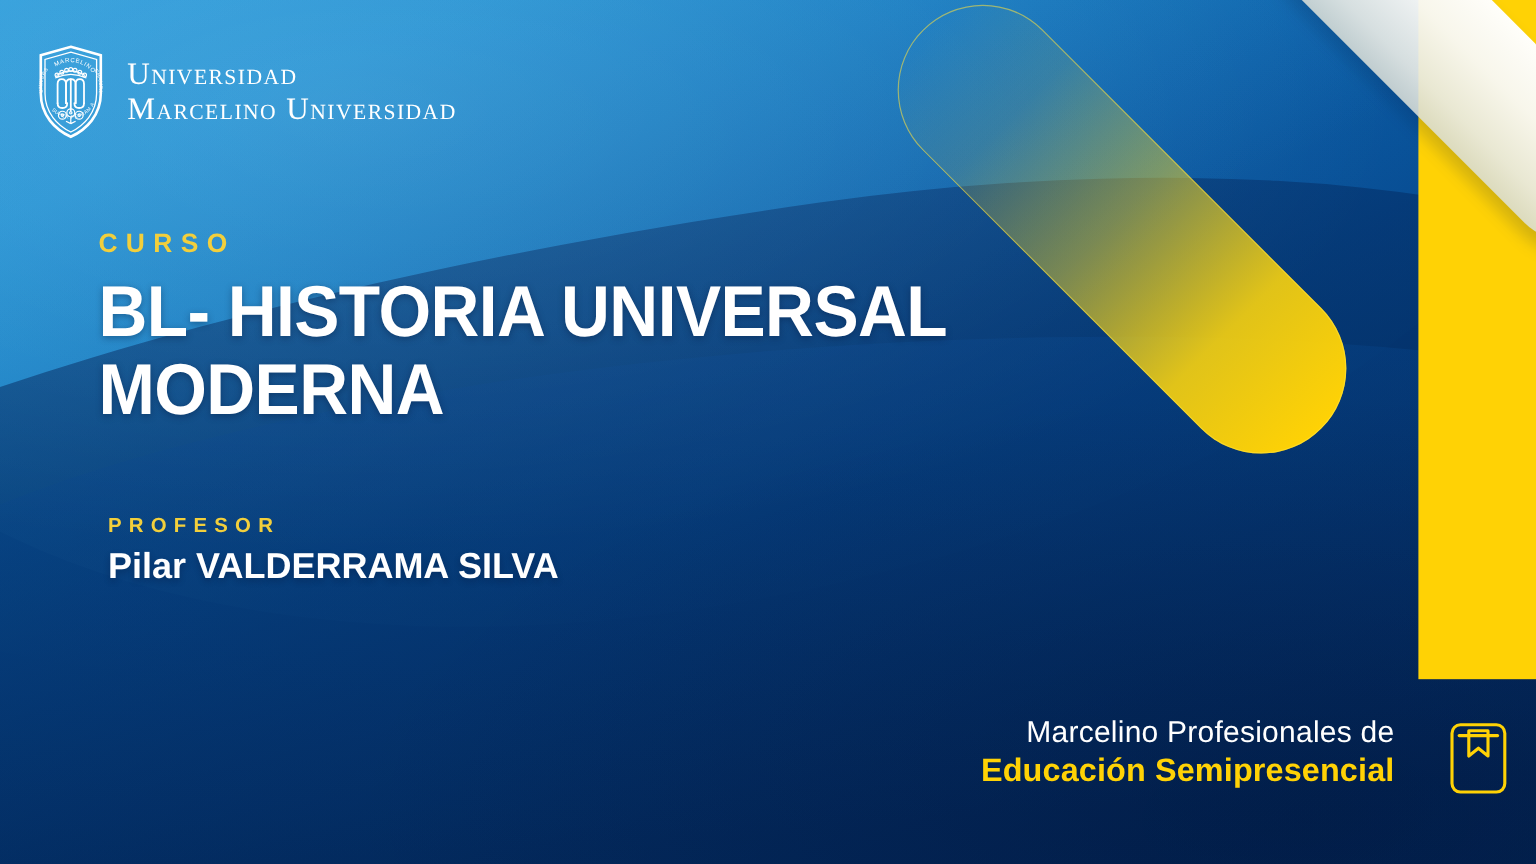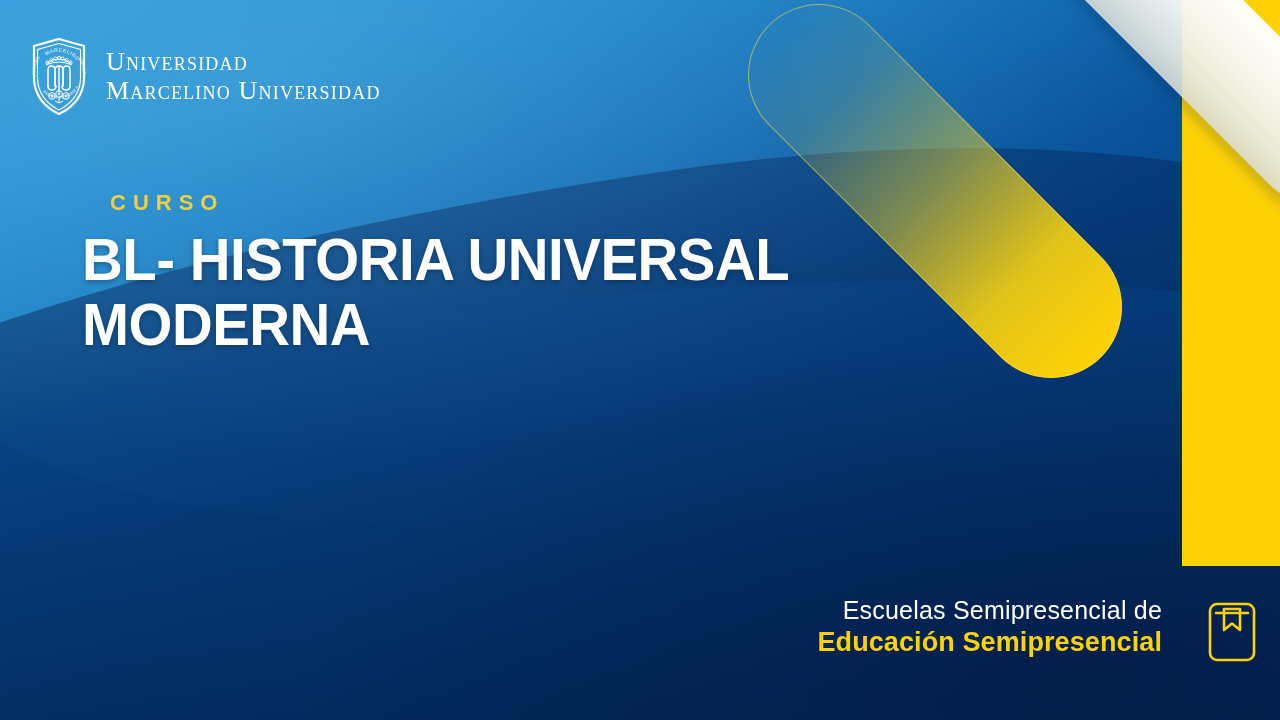--- a/index.html
+++ b/index.html
@@ -168,21 +168,20 @@
     left: 82px;
     top: 190px;
     width: 800px;
   }
   .eyebrow {
     color: #f2cf3c;
     font-size: 22px;
     font-weight: bold;
     letter-spacing: 7px;
     margin-bottom: 12px;
-    margin-left: 28px;
   }
   .course-title {
     color: #ffffff;
     font-size: 60px;
     font-weight: bold;
     line-height: 1.08;
     letter-spacing: -0.5px;
     text-shadow: 0 2px 6px rgba(0,18,50,0.35);
     transform: scaleX(0.94);
     transform-origin: left center;
@@ -318,23 +317,27 @@
       <span class="logo-line2">Marcelino Universidad</span>
     </span>
   </div>
 
   <div class="course-block">
     <div class="eyebrow">CURSO</div>
     <div class="course-title">BL- HISTORIA UNIVERSAL</div>
     <div class="course-title">MODERNA</div>
   </div>
 
+  <div class="prof-block">
+    <div class="prof-label">PROFESOR</div>
+    <div class="prof-name">Pilar VALDERRAMA SILVA</div>
+  </div>
 
   <div class="footer">
-    <div class="footer-line1">Escuelas Semipresencial de</div>
+    <div class="footer-line1">Marcelino Profesionales de</div>
     <div class="footer-line2">Educación Semipresencial</div>
   </div>
 
   <span class="book-badge">
     <svg viewBox="0 0 56 64" xmlns="http://www.w3.org/2000/svg">
       <rect x="6" y="4" width="44" height="56" rx="7" ry="7" fill="none" stroke="#ffd205" stroke-width="2.6"></rect>
       <path d="M12 13 H44" fill="none" stroke="#ffd205" stroke-width="2.6" stroke-linecap="round"></path>
       <path d="M20 9 H36 V30 L28 23.5 L20 30 Z" fill="none" stroke="#ffd205" stroke-width="2.6" stroke-linejoin="round"></path>
     </svg>
   </span>

